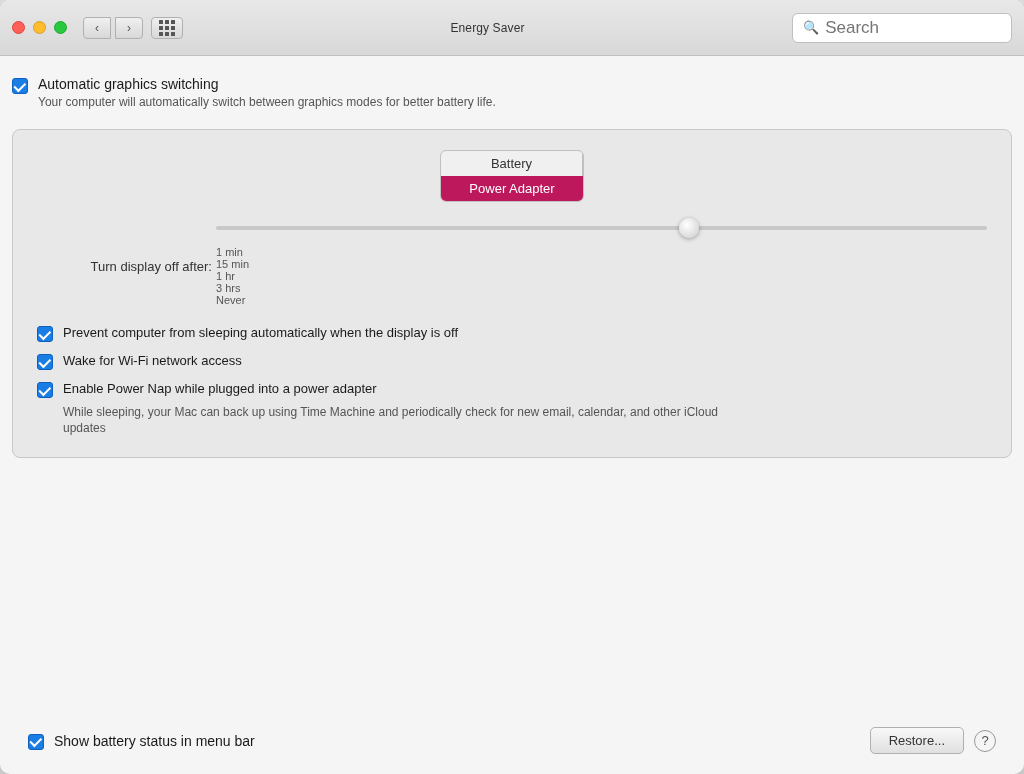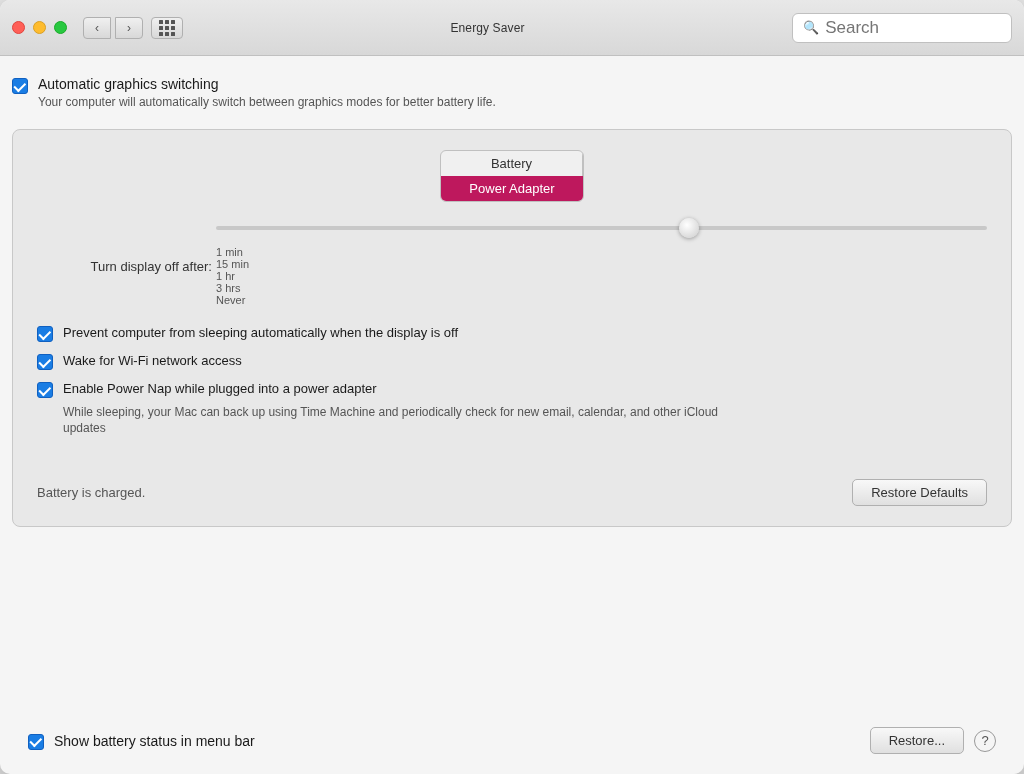--- a/index.html
+++ b/index.html
@@ -469,24 +469,20 @@
         </div>
         <div class="checkbox-row">
           <div class="checkbox-custom"></div>
           <div>
             <div class="checkbox-row-text">Enable Power Nap while plugged into a power adapter</div>
             <div class="checkbox-row-sub">While sleeping, your Mac can back up using Time Machine and periodically check for new email, calendar, and other iCloud updates</div>
           </div>
         </div>
       </div>
 
-      <div class="panel-footer">
-        <div class="battery-status">Battery is charged.</div>
-        <button class="restore-btn">Restore Defaults</button>
-      </div>
     </div>
   </div>
 
   <div class="bottom-bar">
     <div class="show-battery-row">
       <div class="checkbox-custom"></div>
       <span class="show-battery-label">Show battery status in menu bar</span>
     </div>
     <div class="bottom-right">
       <button class="schedule-btn">Restore...</button>

